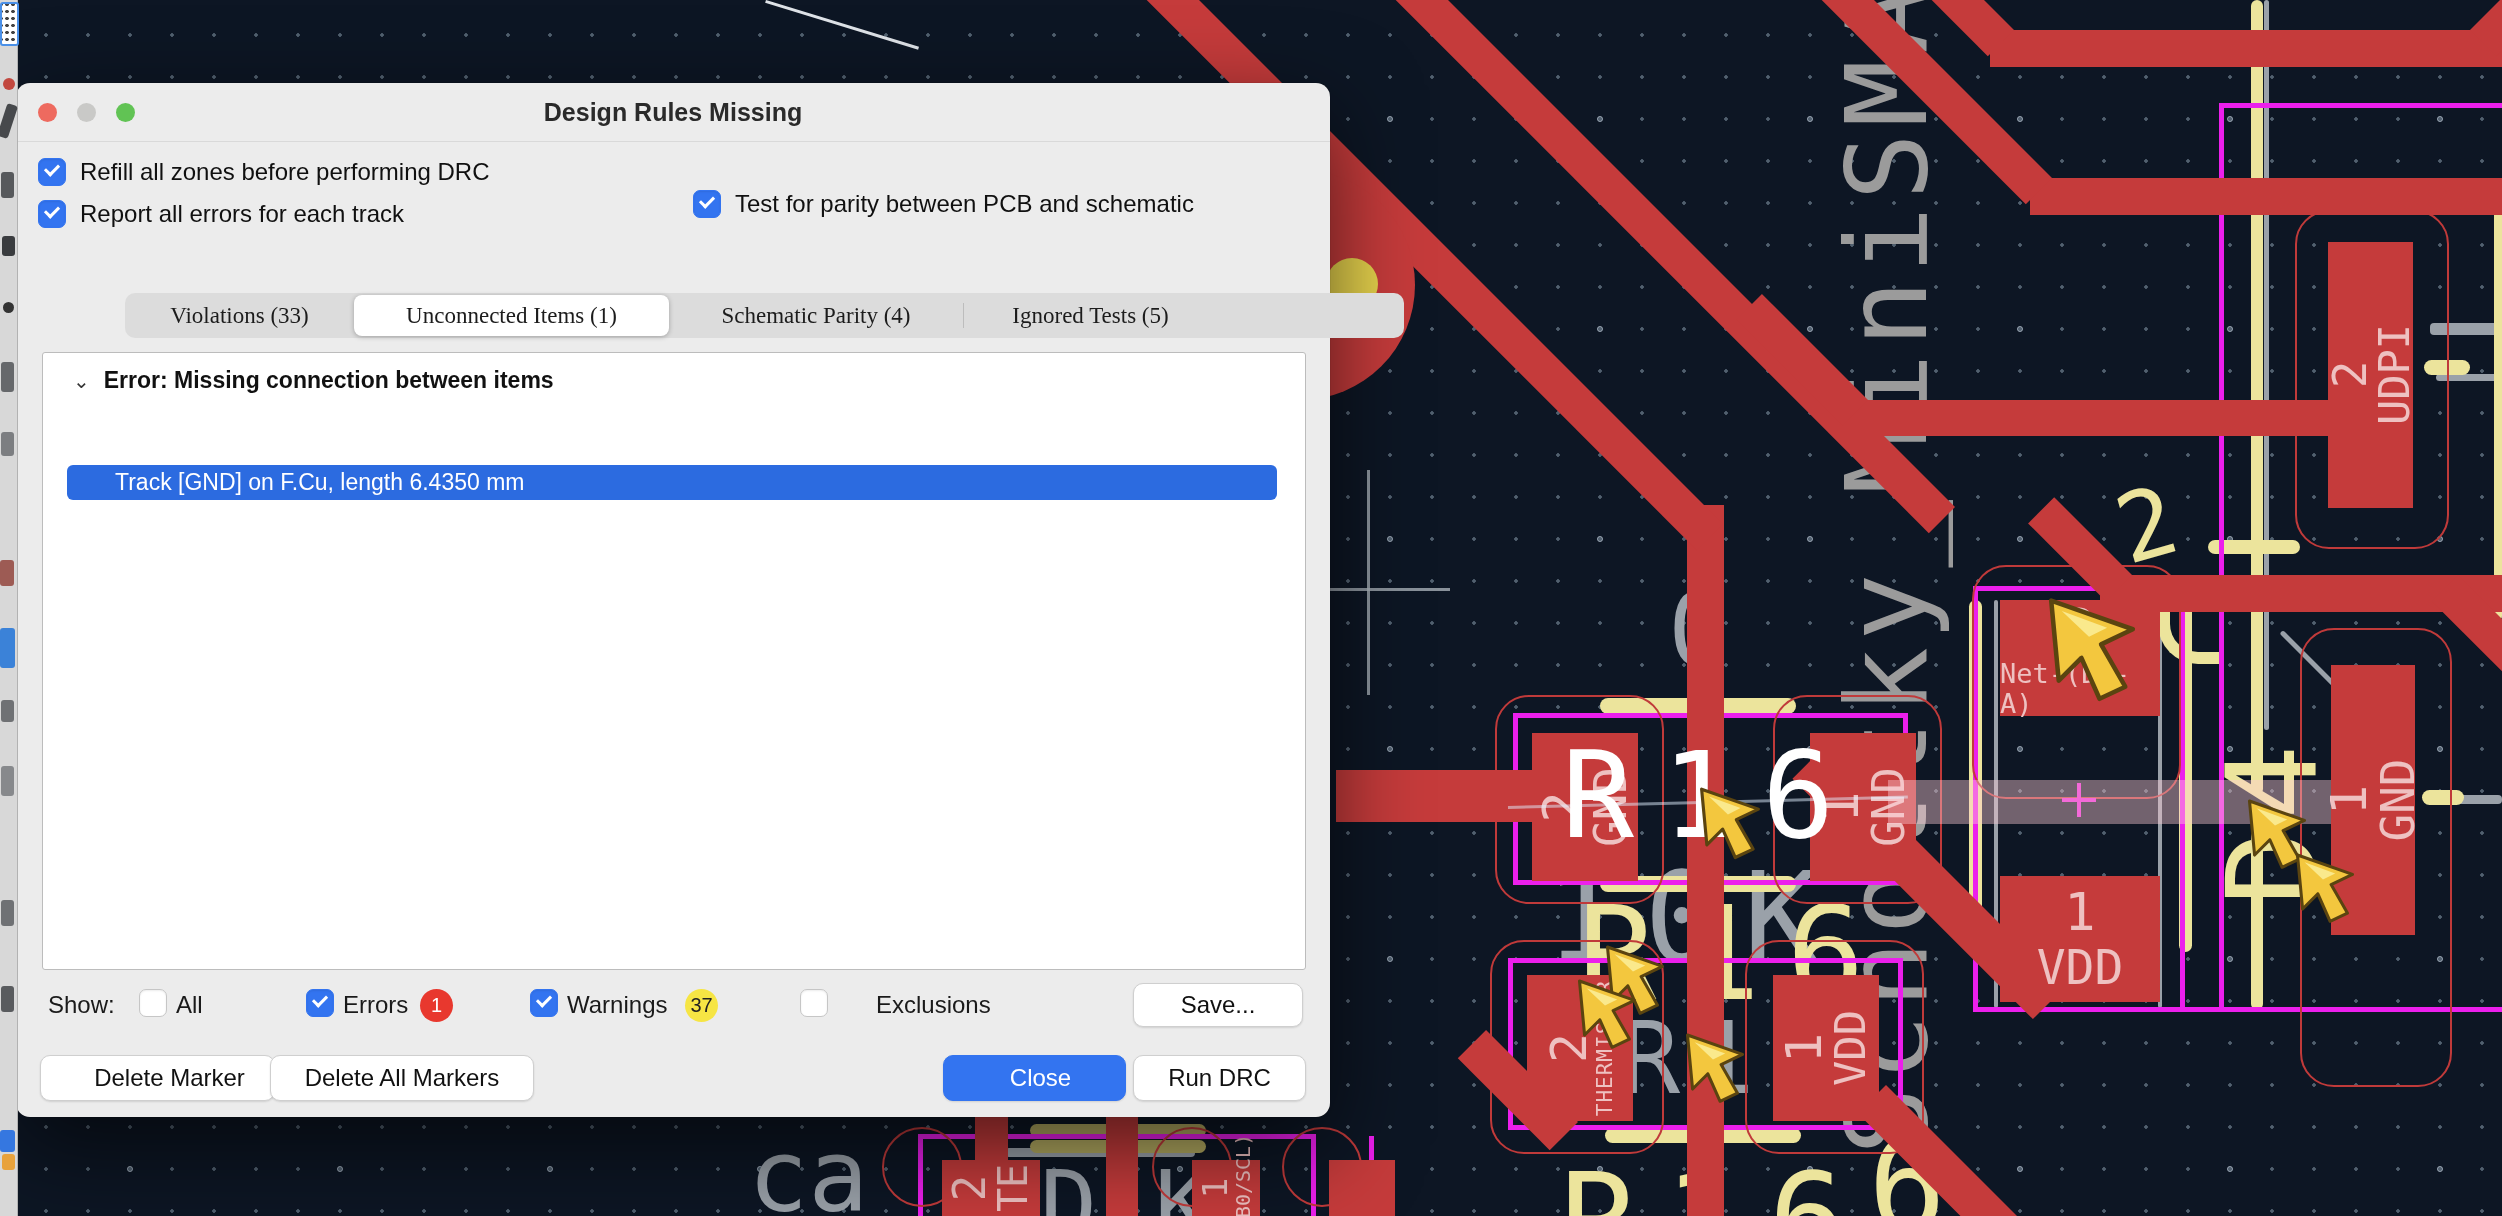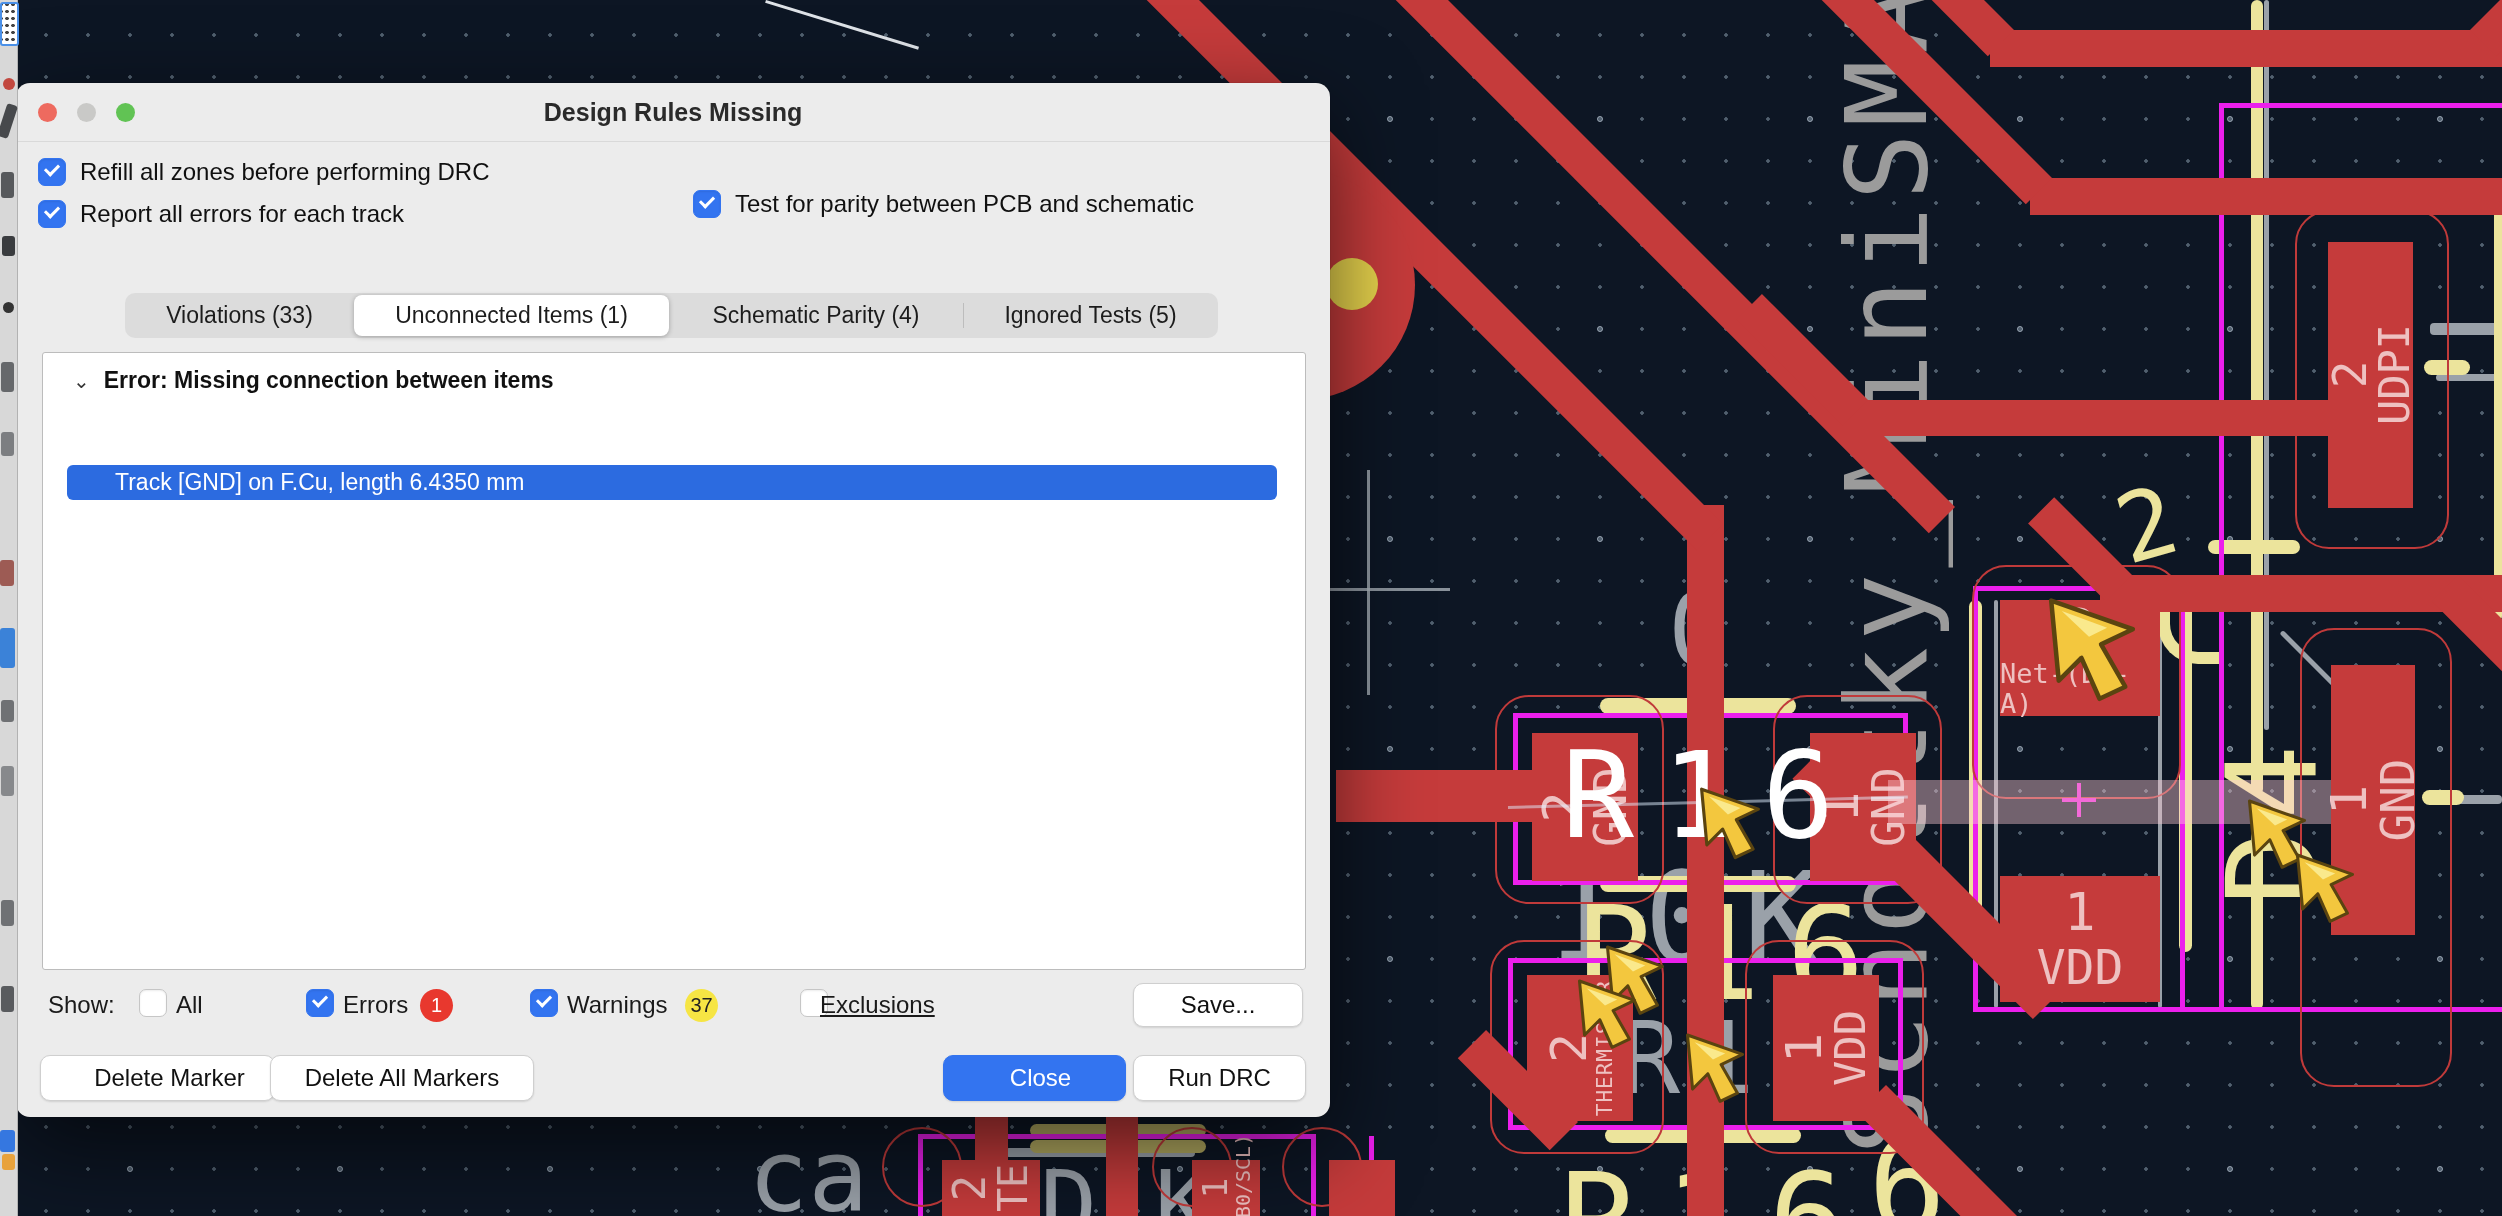--- a/index.html
+++ b/index.html
@@ -44,22 +44,22 @@
   .titlebar{position:relative;height:58px;border-bottom:1px solid #d9d9d9;}
   .title{position:absolute;left:0;right:0;top:0;height:58px;display:flex;align-items:center;justify-content:center;
          font-size:25px;font-weight:bold;color:#2a2a2a;}
   .light{position:absolute;top:20px;width:19px;height:19px;border-radius:50%;}
   .cb{display:inline-block;width:26px;height:26px;border-radius:7px;background:#fff;
       border:1px solid #c6c6c6;box-shadow:inset 0 1px 2px rgba(0,0,0,.08);position:relative;flex:none;}
   .cb.checked{background:var(--accent-blue);border-color:var(--accent-blue);}
   .cb.checked::after{content:"";position:absolute;left:6px;top:5px;width:11px;height:6px;
       border-left:3px solid #fff;border-bottom:3px solid #fff;transform:rotate(-45deg);}
   .optrow{position:absolute;display:flex;align-items:center;gap:14px;font-size:24px;color:#101010;}
-  .tabs{position:absolute;left:109px;top:210px;width:1093px;height:45px;background:#dcdcdc;border-radius:10px;
-        display:flex;align-items:stretch;}
+  .tabs{position:absolute;left:109px;top:210px;width:1279px;height:45px;background:#dcdcdc;border-radius:10px;
+        display:flex;align-items:stretch;font-family:Liberation Serif, serif;}
   .seg{display:flex;align-items:center;justify-content:center;font-size:23px;color:#1c1c1c;flex:none;}
   .seg.sel{background:#fff;border-radius:8px;margin:2px 0;box-shadow:0 1px 5px rgba(0,0,0,.28);font-weight:500;}
   .sep{width:1px;background:#bdbdbd;margin:10px 0;flex:none;}
   .panel{position:absolute;left:26px;top:269px;width:1262px;height:616px;background:#fff;
          border:1px solid #bcbcbc;border-radius:3px;}
   .grp{position:absolute;left:30px;top:14px;display:flex;gap:14px;align-items:center;
        font-size:23px;font-weight:bold;color:#111;}
   .chev{font-size:20px;color:#333;font-weight:normal;}
   .row{position:absolute;left:24px;width:1210px;height:35px;display:flex;align-items:center;
        font-size:23px;color:#151515;padding-left:48px;box-sizing:border-box;}
@@ -324,21 +324,21 @@
     <span class="lbl" style="left:32px;">Show:</span>
     <span class="cb" style="position:absolute;left:123px;top:6px;"></span>
     <span class="lbl" style="left:160px;">All</span>
     <span class="cb checked" style="position:absolute;left:290px;top:6px;"></span>
     <span class="lbl" style="left:327px;">Errors</span>
     <span class="badge" style="left:404px;background:var(--badge-red);color:#fff;">1</span>
     <span class="cb checked" style="position:absolute;left:514px;top:6px;"></span>
     <span class="lbl" style="left:551px;">Warnings</span>
     <span class="badge" style="left:669px;background:var(--badge-yellow);color:#222;">37</span>
     <span class="cb" style="position:absolute;left:784px;top:6px;"></span>
-    <span class="lbl" style="left:804px;text-decoration:underline;">Exclusions</span>
+    <span class="lbl" style="left:860px;">Exclusions</span>
     <div class="btn" style="left:1117px;top:0;width:168px;height:42px;">
       <span>Save...</span>
     </div>
   </div>
 
   <div class="btn" style="left:24px;top:972px;width:209px;padding-left:24px;">
     <span>Delete Marker</span>
   </div>
   <div class="btn" style="left:254px;top:972px;width:262px;">
     <span>Delete All Markers</span>

